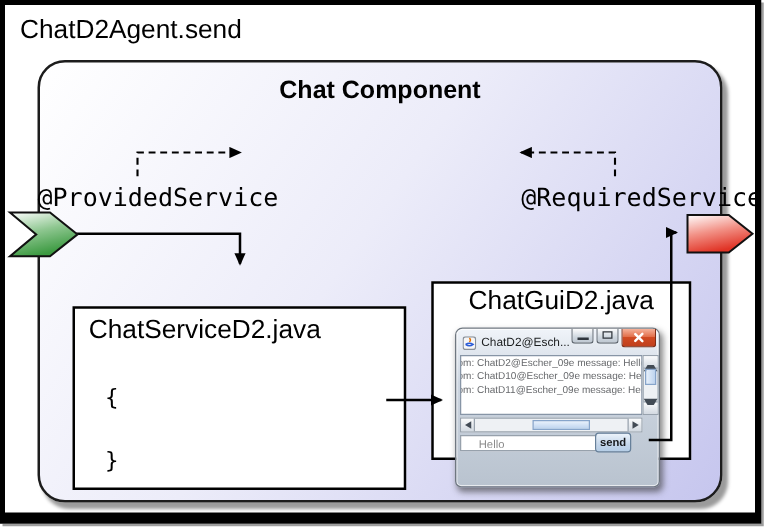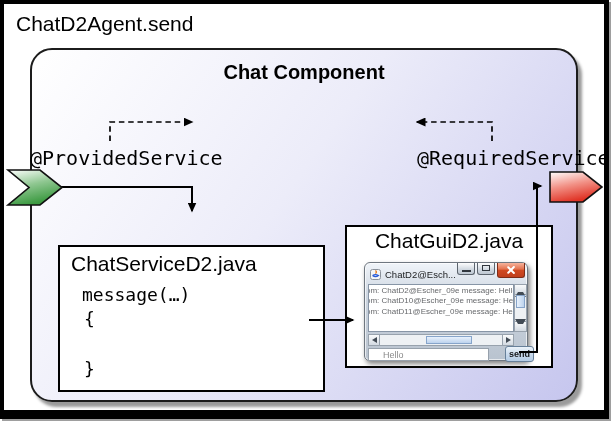--- a/index.html
+++ b/index.html
@@ -27,21 +27,21 @@
   .white-box{position:absolute;box-sizing:border-box;background:#fff;border:2px solid #000;}
   .svc-box{left:58px;top:221px;width:267px;height:147px;margin-top:24px;}
   .svc-title{position:absolute;left:11px;top:5px;font-size:21px;}
   .code{position:absolute;font-family:"DejaVu Sans Mono",monospace;font-size:18px;color:#000;white-space:pre;}
   .c1{left:22px;top:37px;} .c2{left:24px;top:61px;} .c3{left:46px;top:86px;} .c4{left:24px;top:111px;}
 
   .gui-box{left:345px;top:225px;width:208px;height:143px;}
   .gui-title{position:absolute;left:0;top:2px;width:100%;text-align:center;font-size:21px;}
 
   
-  .window{position:absolute;left:364px;top:262px;width:164px;height:99px;box-sizing:border-box;
+  .window{position:absolute;left:364px;top:262px;width:164px;height:128px;box-sizing:border-box;
           border:1px solid #6f7780;border-radius:6px 6px 5px 5px;
           background:linear-gradient(#f0f4f9 0%,#ccd5e0 35%,#b9c3cf 100%);
           box-shadow:2px 3px 5px rgba(50,50,50,.6), inset 0 0 0 1px rgba(255,255,255,.65);}
   .titlebar{position:absolute;left:0;top:0;width:100%;height:20px;display:flex;align-items:center;padding:2px 0 0 5px;box-sizing:border-box;}
   .win-title{font-size:9.5px;color:#1b1d1f;margin-left:4px;}
   .winbtn{position:absolute;top:0;box-sizing:border-box;border:1px solid #5c646d;border-top:none;
           border-radius:0 0 3px 3px;background:linear-gradient(#fdfdfd,#cfd7df 60%,#bfc8d2);}
   .btn-min{left:92px;width:18px;height:12px;}
   .btn-max{left:112px;width:18px;height:12px;}
   .btn-close{left:132px;width:28px;height:15px;
@@ -74,21 +74,21 @@
            background:linear-gradient(#e8f1fc,#bdd3ee);border:1px solid #86a4ca;box-sizing:border-box;}
   .tri{width:0;height:0;}
   .tri.up{border-left:3.5px solid transparent;border-right:3.5px solid transparent;border-bottom:5px solid #424b55;}
   .tri.down{border-left:3.5px solid transparent;border-right:3.5px solid transparent;border-top:5px solid #424b55;}
   .tri.left{border-top:3.5px solid transparent;border-bottom:3.5px solid transparent;border-right:5px solid #424b55;}
   .tri.right{border-top:3.5px solid transparent;border-bottom:3.5px solid transparent;border-left:5px solid #424b55;}
 
   .chat-input{position:absolute;left:3px;top:85px;width:121px;height:13px;box-sizing:border-box;
               border:1px solid #97a1ac;background:#fff;font-family:"Liberation Sans",sans-serif;
               font-size:9px;color:#8b8b8b;padding:0 0 0 14px;outline:none;}
-  .send-btn{position:absolute;left:140px;top:83px;width:29px;height:16px;box-sizing:border-box;
+  .send-btn{position:absolute;left:111px;top:83px;width:29px;height:16px;box-sizing:border-box;
             border:1px solid #67809a;border-radius:3px;background:linear-gradient(#ecf3fa,#c5d7eb 60%,#b5cde6);
             font-size:9px;font-weight:bold;color:#15171a;text-align:center;line-height:14px;}
 
   .overlay{position:absolute;left:0;top:0;width:614px;height:424px;z-index:50;pointer-events:none;}
 </style>
 </head>
 <body>
 
 <div class="canvas">
   <div class="frame"></div>
@@ -97,21 +97,20 @@
 
   <div class="component"></div>
   <div class="component-title">Chat Component</div>
 
 
   <div class="annot left">@ProvidedService</div>
   <div class="annot right">@RequiredService</div>
 
   <div class="white-box svc-box">
     <div class="svc-title">ChatServiceD2.java</div>
-    <div class="code c1">message(…)</div>
     <div class="code c2">{</div>
     <div class="code c4">}</div>
   </div>
 
   <div class="white-box gui-box">
     <div class="gui-title">ChatGuiD2.java</div>
   </div>
 
   <div class="window">
     <div class="titlebar">

